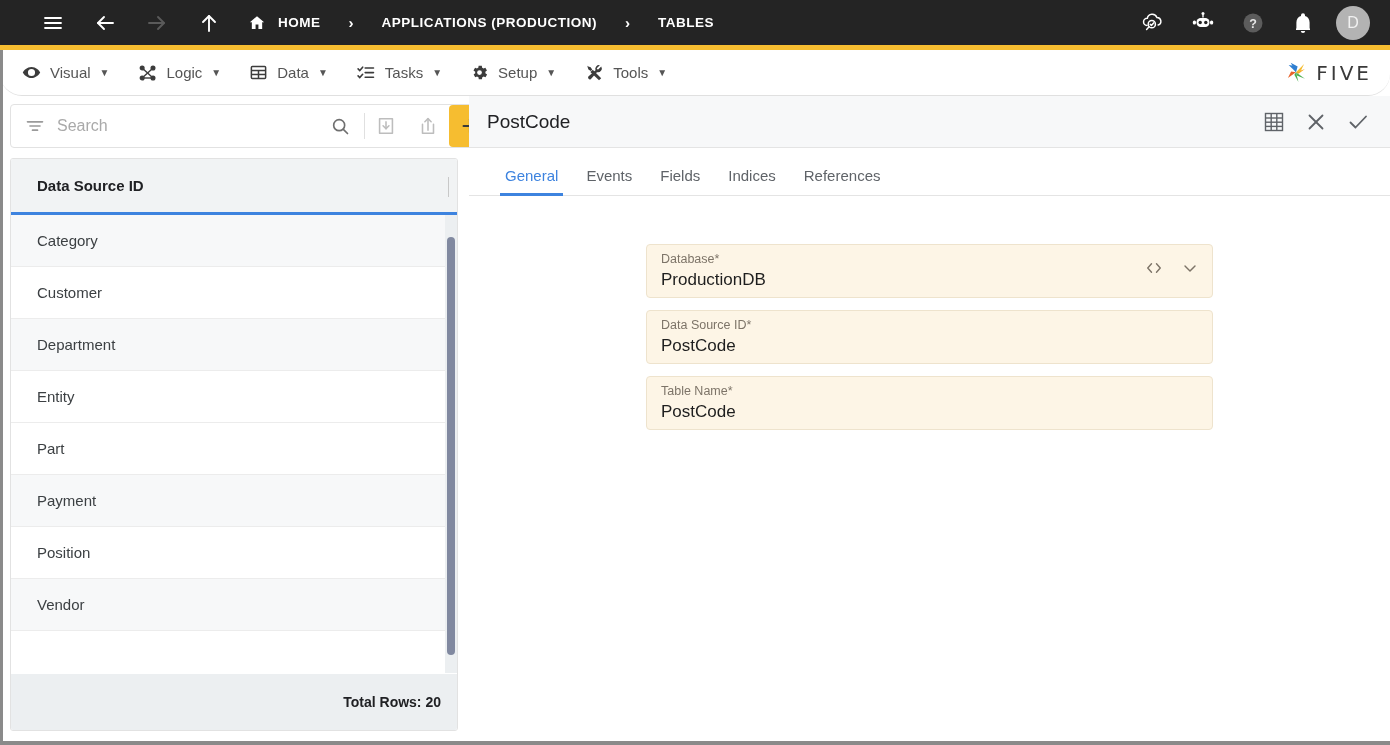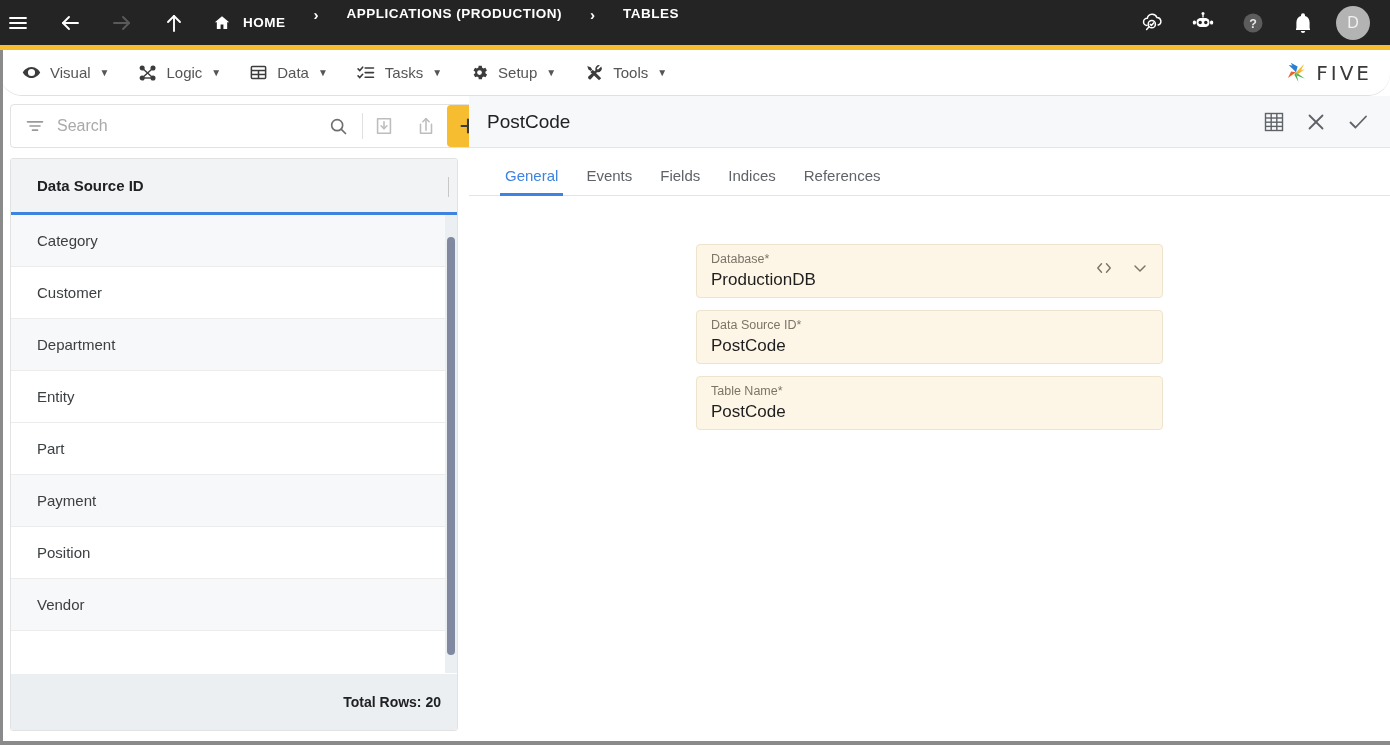--- a/index.html
+++ b/index.html
@@ -10,21 +10,21 @@
     overflow: hidden;
   }
 
   
   .topbar {
     position: absolute; top: 0; left: 0;
     width: 1390px; height: 45px;
     background: #242424;
     display: flex; align-items: center;
   }
-  .topbar-left { display: flex; padding-left: 1px; gap: 8px; }
+  .topbar-left { display: flex; align-items: center; padding-left: 36px; gap: 8px; }
   .tb-icon {
     width: 34px; height: 34px;
     display: flex; align-items: center; justify-content: center;
     color: #ffffff;
     cursor: pointer;
   }
   .tb-icon.dim { color: #5a5a5a; }
   .tb-icon.spaced { margin-left: 10px; }
   .crumb {
     color: #ffffff;
@@ -81,21 +81,21 @@
   .logo-text {
     font-size: 20px; letter-spacing: 3px; color: #3a3a3a;
     font-family: "DejaVu Sans", sans-serif;
   }
 
   
   .left-panel {
     position: absolute; top: 96px; left: 0;
     width: 504px; height: 645px;
     background: #ffffff;
-    border-right: 3px solid #6d28d9;
+    border-right: 1px solid #6d28d9;
   }
   .search-row {
     margin: 8px 10px 0 10px;
     height: 44px;
     border: 1px solid #e2e2e2; border-radius: 4px;
     display: flex; align-items: center;
     background: #fff;
   }
   .filter-ico { padding: 0 12px 0 14px; color: #9a9a9a; cursor: pointer; display:flex; }
   .search-input {
@@ -195,21 +195,21 @@
     font-weight: 500;
   }
   .tab.active { color: #3d83df; }
   .tab.active::after {
     content: ""; position: absolute; left: 9px; right: 9px; bottom: -1px;
     height: 3px; background: #3d83df;
   }
 
   .form-area { padding-top: 48px; display: flex; flex-direction: column; align-items: center; gap: 12px; }
   .field {
-    width: 467px; height: 54px;
+    width: 567px; height: 54px;
     background: #fdf5e6;
     border: 1px solid #eee3cd; border-radius: 4px;
     position: relative;
     padding: 7px 14px 0 14px;
     cursor: text;
   }
   .field-label { font-size: 12.5px; color: #7d7468; line-height: 15px; }
   .field-label .req { color: #7d7468; }
   .field-value { font-size: 17px; color: #1e1e1e; line-height: 24px; margin-top: 1px; }
   .field-icons {

